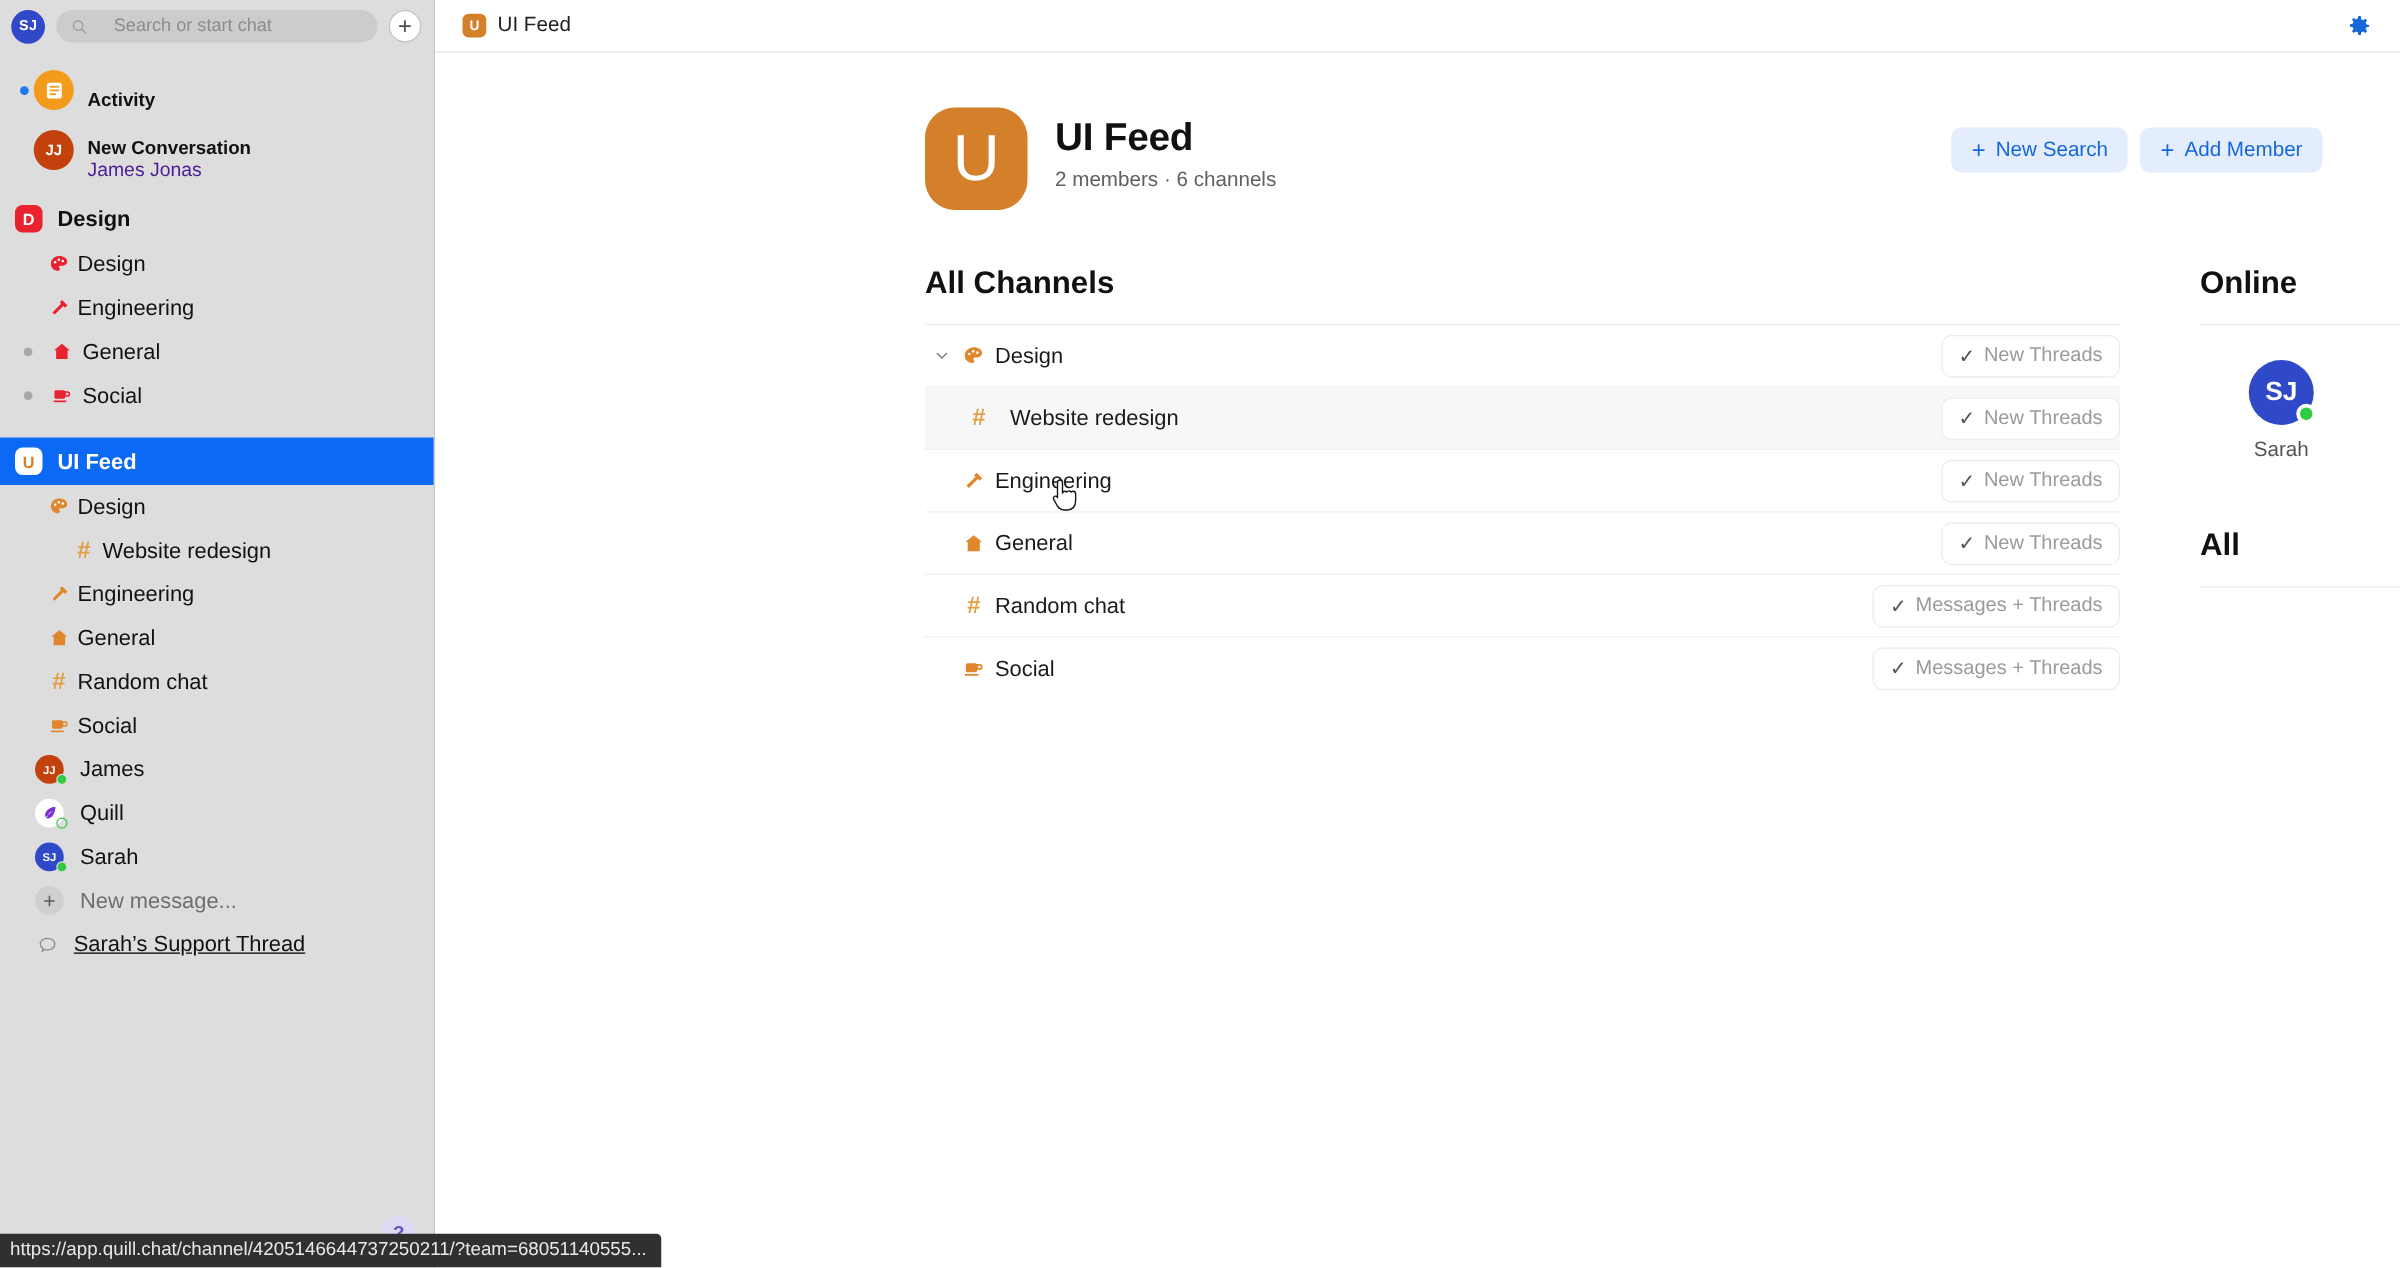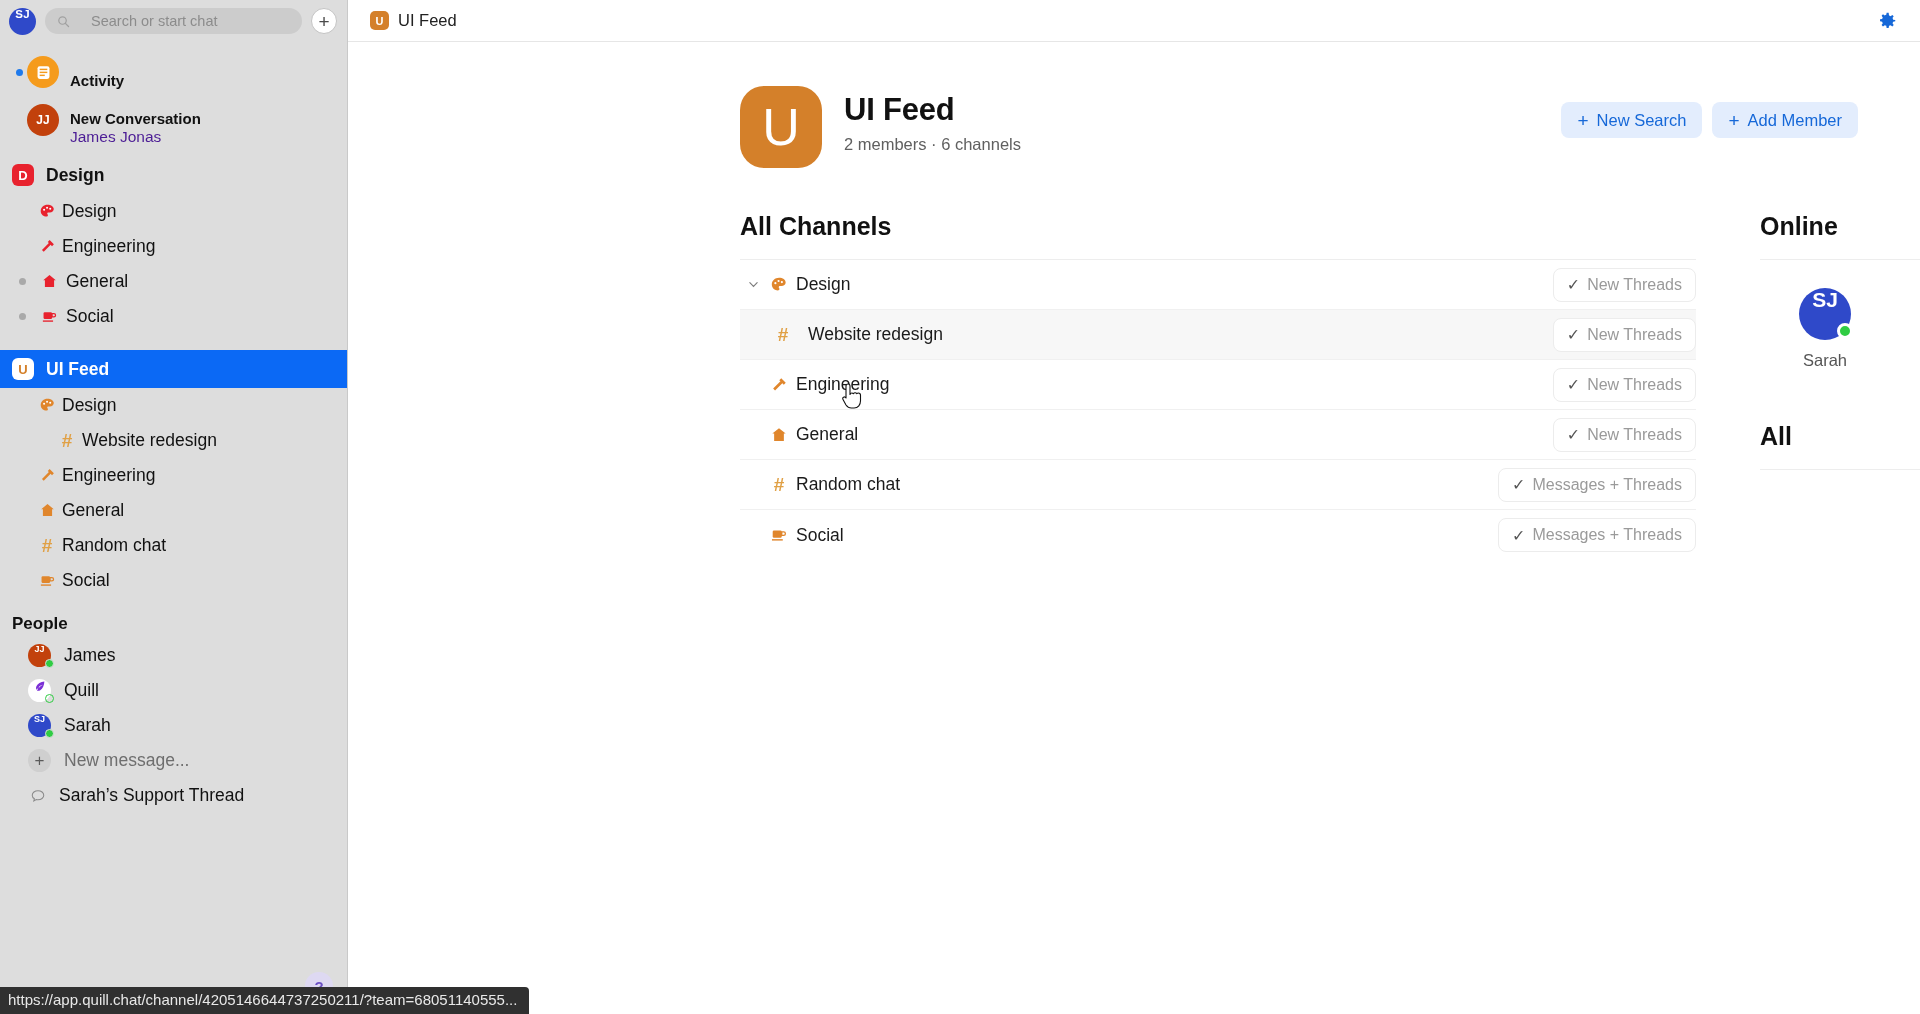--- a/index.html
+++ b/index.html
@@ -19,21 +19,21 @@
     border-right: 1px solid #c9c9c9;
     display: flex; flex-direction: column;
     position: relative;
     flex: 0 0 348px;
   }
   .sb-top {
     height: 42px; display: flex; align-items: center;
     padding: 0 10px 0 9px; gap: 9px;
   }
   .avatar {
-    border-radius: 50%; display: flex; justify-content: center;
+    border-radius: 50%; display: flex; align-items: center; justify-content: center;
     color: #fff; font-weight: bold; flex: none; position: relative;
   }
   .av-sj { background: #2f49c9; }
   .av-jj { background: #c2410c; }
   .sb-avatar { width: 27px; height: 27px; font-size: 11.5px; letter-spacing: .2px; }
   .search-box {
     flex: 1; height: 26px; background: #cccccc; border-radius: 13px;
     display: flex; align-items: center; gap: 21px; padding: 0 12px;
   }
   .search-ico { width: 13px; height: 13px; flex: none; opacity: .55; }
@@ -97,21 +97,21 @@
     background: #2fcc43; border: 1.5px solid #dddddd;
   }
   .p-av .presence.hollow { background: transparent; border: 1.8px solid #2fcc43; }
   .p-name { font-size: 17.5px; color: #111; margin-left: 13px; }
   .p-name.muted { color: #6e6e6e; }
   .plus-grey {
     width: 23px; height: 23px; border-radius: 50%; background: #cfcfcf;
     display:flex; align-items:center; justify-content:center; color:#5a5a5a;
     font-size: 17px; line-height:1; flex:none;
   }
-  .thread-row { display:flex; align-items:center; height: 35px; padding-left: 28px; }
+  .thread-row { display:flex; align-items:center; height: 35px; padding-left: 28px; text-decoration: underline; }
   .thread-ico { width: 20px; flex:none; color:#8a8a8a; font-size: 15px; display:flex; justify-content:center; }
 
   .help-btn {
     position: absolute; left: 305px; bottom: 14px;
     width: 28px; height: 28px; border-radius: 50%;
     background: #ded9f2; color: #6b4fc4;
     display:flex; align-items:center; justify-content:center;
     font-size: 15px; font-weight: 600;
   }
 
@@ -353,21 +353,20 @@
         <div class="row-ico">
           <svg width="17" height="17" viewBox="0 0 20 20">
               <rect x="3" y="5" width="10" height="8" rx="1.4" fill="#e0862c"></rect>
               <path d="M13 6.6h2.2a1.9 1.9 0 010 3.8H13z" fill="none" stroke="#e0862c" stroke-width="1.5"></path>
               <rect x="2.2" y="14.6" width="12" height="1.6" fill="#e0862c"></rect>
             </svg>
         </div>
         <span class="row-label">Social</span>
       </div>
 
-      <div class="sec-head">People</div>
 
       <div class="person-row">
         <div class="avatar av-jj p-av">
           <span>JJ</span>
           <span class="presence"></span>
         </div>
         <span class="p-name">James</span>
       </div>
 
       <div class="person-row">

